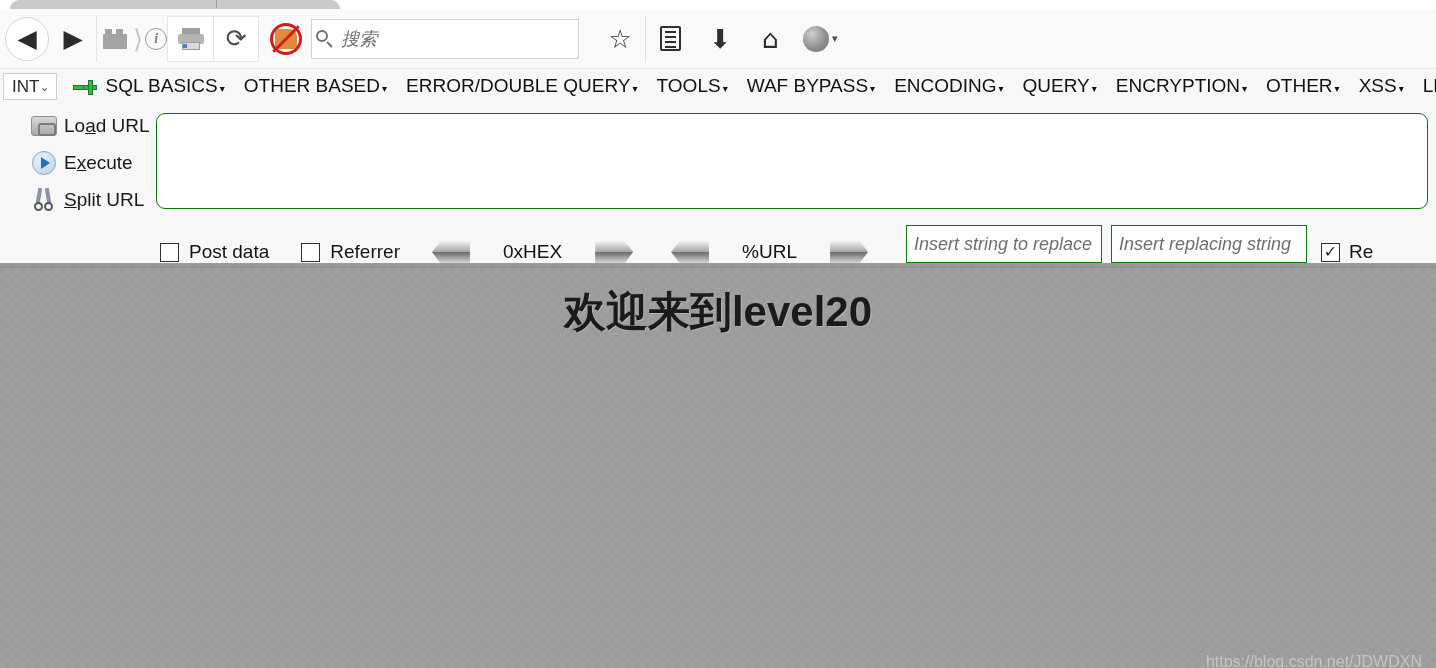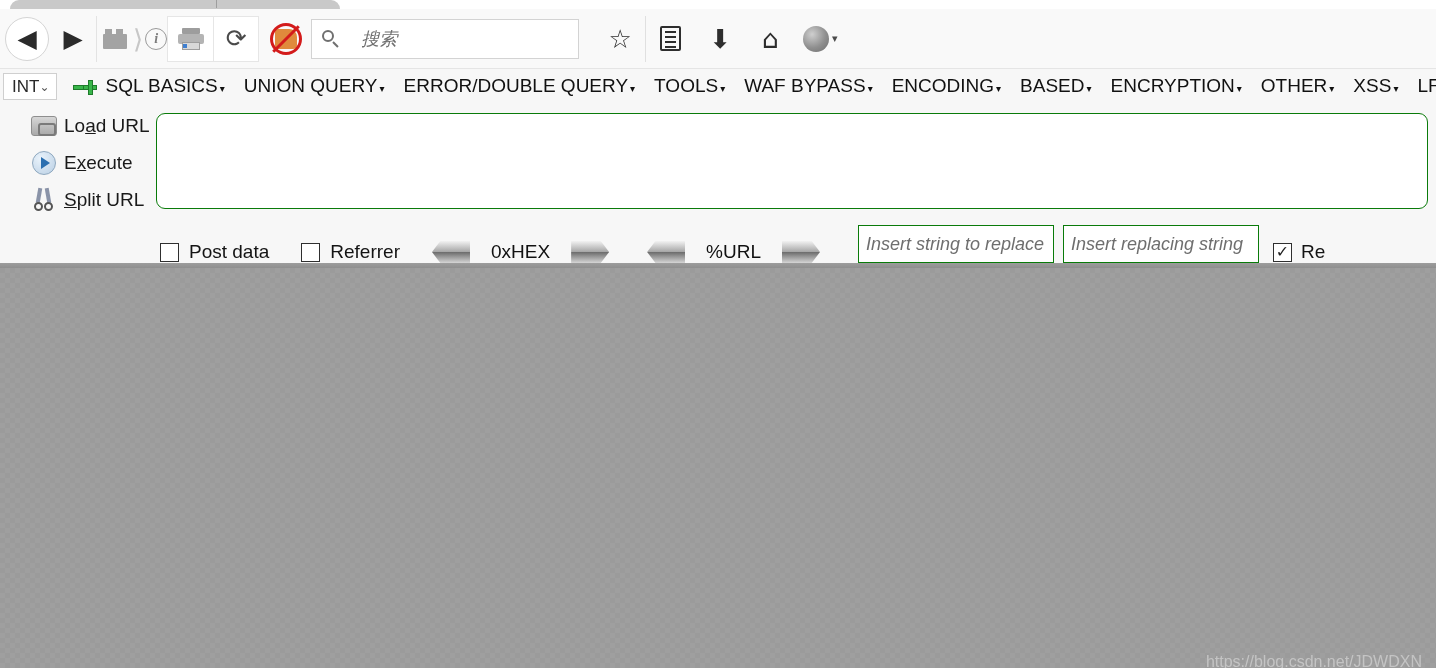--- a/index.html
+++ b/index.html
@@ -86,21 +86,21 @@
   .noscript .ring {
     position:absolute; inset:1px; border:3px solid #d31b1b; border-radius:50%;
   }
   .noscript .slash {
     position:absolute; left:50%; top:-1px; width:3px; height:36px; background:#d31b1b;
     transform:translateX(-50%) rotate(45deg); transform-origin:center;
   }
 
   .searchbox {
     width:268px; height:40px; background:#fff; border:1px solid #d3d3d3;
-    display:flex; align-items:center; padding:0 10px; gap:22px;
+    display:flex; align-items:center; padding:0 4px; gap:8px;
   }
   .magnifier { width:17px; height:17px; position:relative; }
   .magnifier .lens { position:absolute; left:0; top:0; width:12px; height:12px; border:2px solid #6f6f6f; border-radius:50%; }
   .magnifier .handle { position:absolute; left:11px; top:11px; width:7px; height:2px; background:#6f6f6f; transform:rotate(45deg); transform-origin:left center;}
   .searchph { font-size:18px; color:#6f6f6f; font-style:italic; }
 
   .righticons { display:flex; align-items:center; gap:0; margin-left:16px; }
   .ricon {
     width:50px; height:46px; display:flex; align-items:center; justify-content:center;
     font-size:26px; color:#2e2e2e; font-family:"DejaVu Sans", sans-serif;
@@ -163,21 +163,21 @@
 
   .hb-bottom {
     display:flex; align-items:flex-end; height:48px; gap:0; padding-left:160px;
     background:#f7f7f7;
   }
   .cb { width:19px; height:19px; border:1.6px solid #2f2f2f; background:#fff; display:flex; align-items:center; justify-content:center; }
   .cb.checked:after { content:"✓"; font-size:16px; color:#1f1f1f; line-height:1; }
   .cblabel { font-size:19px; color:#141414; margin-left:10px; }
   .cbgroup { display:flex; align-items:center; margin-right:32px; }
 
-  .convgroup { display:flex; align-items:center; gap:4px; margin-right:38px; }
+  .convgroup { display:flex; align-items:center; gap:16px; margin-right:38px; }
   .arrbtn { width:38px; height:22px; position:relative; }
   .arrbtn .shape {
     width:100%; height:100%;
     background:linear-gradient(#f2f2f2 0%, #a8a8a8 48%, #6f6f6f 52%, #d5d5d5 100%);
   }
   .arrbtn.left .shape  { clip-path:polygon(100% 0, 100% 100%, 22% 100%, 0 50%, 22% 0); }
   .arrbtn.right .shape { clip-path:polygon(0 0, 78% 0, 100% 50%, 78% 100%, 0 100%); }
   .convlabel { font-size:19px; color:#111; margin:0 17px; }
 
   .repl-input {
@@ -309,41 +309,41 @@
         <div class="h"></div>
         <div class="v"></div>
       </div>
 
     <div class="menubar">
       <div class="menuitem">
         <span>SQL BASICS</span>
         <span class="dc">▾</span>
       </div>
       <div class="menuitem">
-        <span>UNION QUERY</span>
+        <span>OTHER BASED</span>
         <span class="dc">▾</span>
       </div>
       <div class="menuitem">
         <span>ERROR/DOUBLE QUERY</span>
         <span class="dc">▾</span>
       </div>
       <div class="menuitem">
         <span>TOOLS</span>
         <span class="dc">▾</span>
       </div>
       <div class="menuitem">
         <span>WAF BYPASS</span>
         <span class="dc">▾</span>
       </div>
       <div class="menuitem">
         <span>ENCODING</span>
         <span class="dc">▾</span>
       </div>
       <div class="menuitem">
-        <span>BASED</span>
+        <span>QUERY</span>
         <span class="dc">▾</span>
       </div>
       <div class="menuitem">
         <span>ENCRYPTION</span>
         <span class="dc">▾</span>
       </div>
       <div class="menuitem">
         <span>OTHER</span>
         <span class="dc">▾</span>
       </div>
@@ -437,15 +437,16 @@
       <span class="cblabel">Re</span>
     </div>
 
   </div>
 
   <div class="hb-bar-shadow"></div>
 </div>
 
 <div id="page">
 
+  <div class="page-title">欢迎来到level20</div>
 
   <div class="watermark">https://blog.csdn.net/JDWDXN</div>
 </div>
 
 </body></html>

